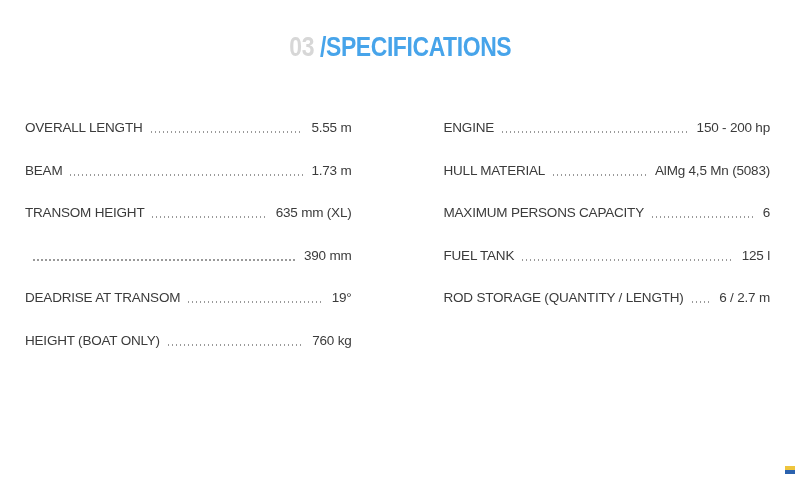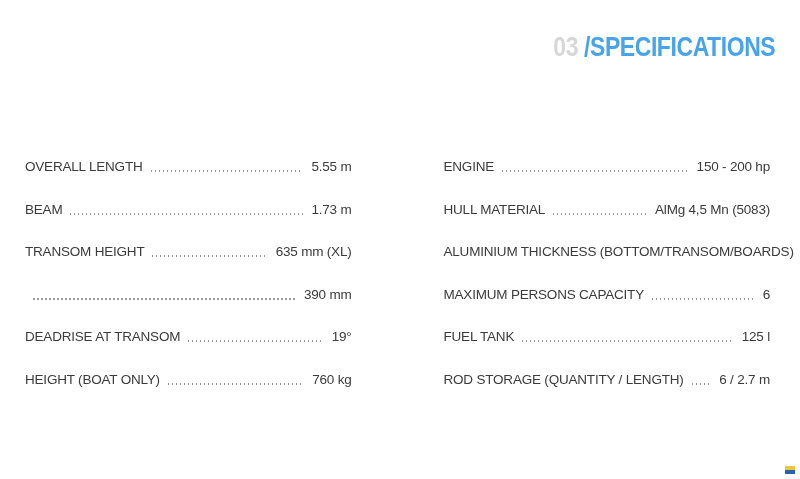--- a/index.html
+++ b/index.html
@@ -15,38 +15,38 @@
   .page{
     position:relative;
     width:800px;height:479px;
     background:#ffffff;
     overflow:hidden;
     font-family:"Liberation Sans", sans-serif;
     color:var(--text);
   }
   .title{
     margin-top:31px;
-    text-align:right;
+    text-align:center;
     white-space:nowrap;
   }
   .title-inner{
     display:inline-block;
     transform:scaleX(0.82);
     transform-origin:center;
     font-weight:bold;
     font-size:28px;
     letter-spacing:-0.5px;
   }
   .title-number{color:var(--num-gray);}
   .title-text{color:var(--accent);}
   .columns{
     display:flex;
     gap:92px;
     padding:0 30px 0 25px;
-    margin-top:97px;
+    margin-top:58px;
   }
   .column{flex:1;min-width:0;}
   .spec-row{
     display:flex;
     align-items:flex-end;
     height:14px;
     margin-bottom:28.5px;
     font-size:13.5px;
     letter-spacing:-0.2px;
     line-height:14px;
@@ -120,23 +120,20 @@
           <span class="lbl">ENGINE</span>
           <span class="leader"></span>
           <span class="val">150 - 200 hp</span>
         </div>
         <div class="spec-row">
           <span class="lbl">HULL MATERIAL</span>
           <span class="leader"></span>
           <span class="val">AlMg 4,5 Mn (5083)</span>
         </div>
         <div class="spec-row">
-          <span class="lbl">ALUMINIUM THICKNESS (BOTTOM/TRANSOM/BOARDS)</span>
-        </div>
-        <div class="spec-row">
           <span class="lbl">MAXIMUM PERSONS CAPACITY</span>
           <span class="leader"></span>
           <span class="val">6</span>
         </div>
         <div class="spec-row">
           <span class="lbl">FUEL TANK</span>
           <span class="leader"></span>
           <span class="val">125 l</span>
         </div>
         <div class="spec-row">

